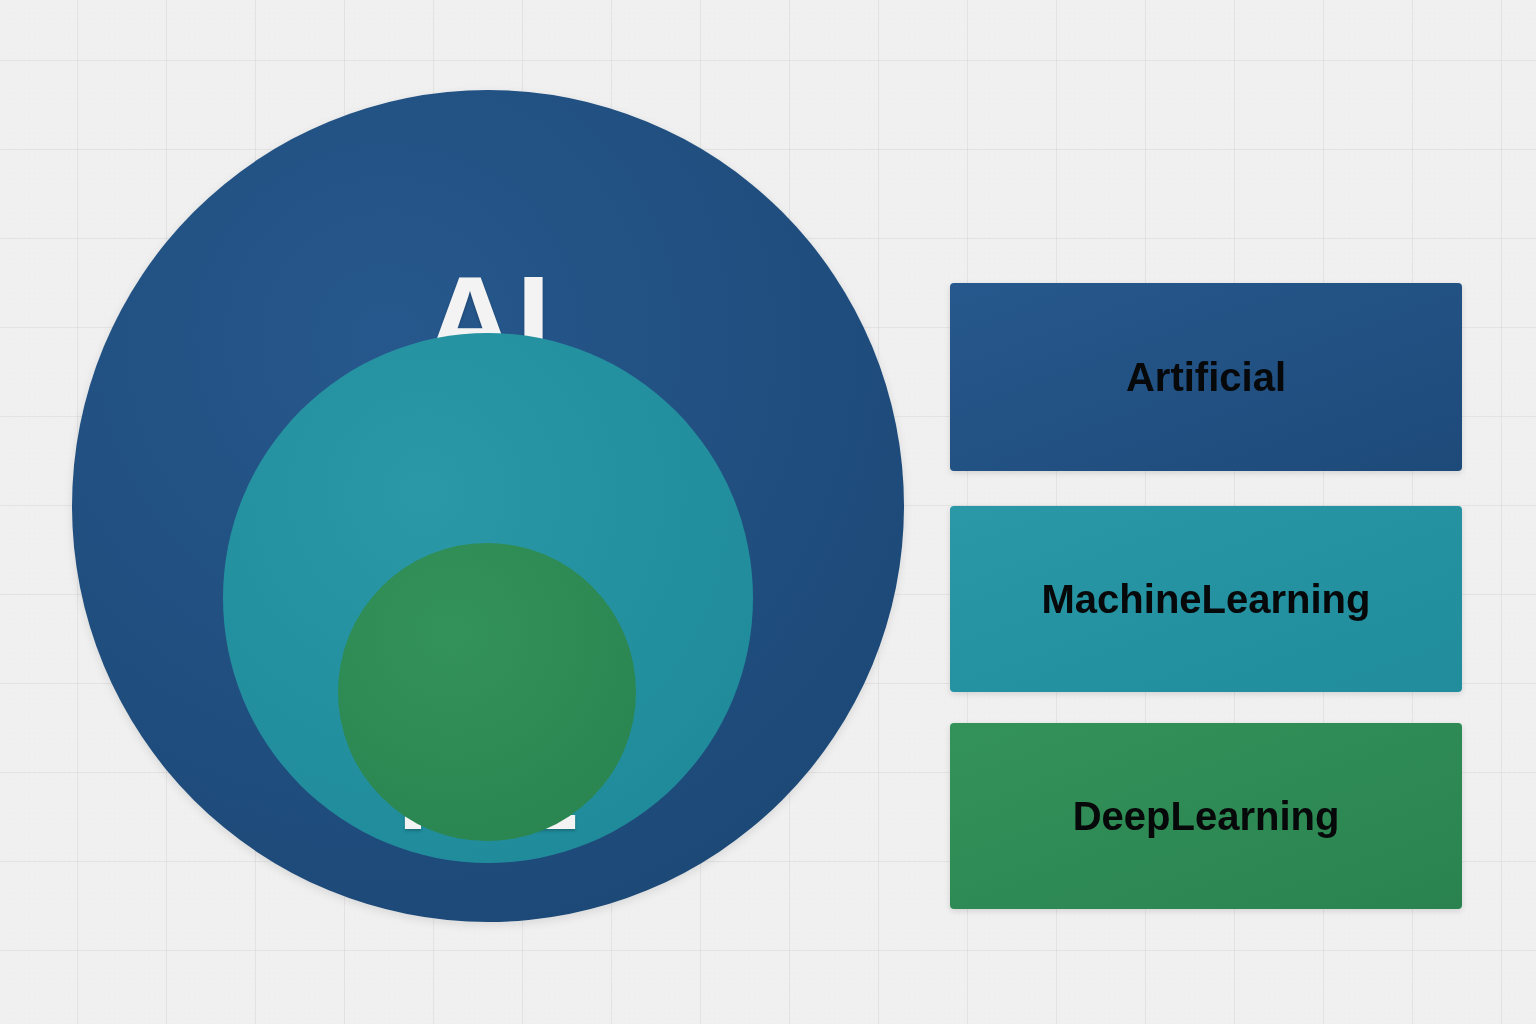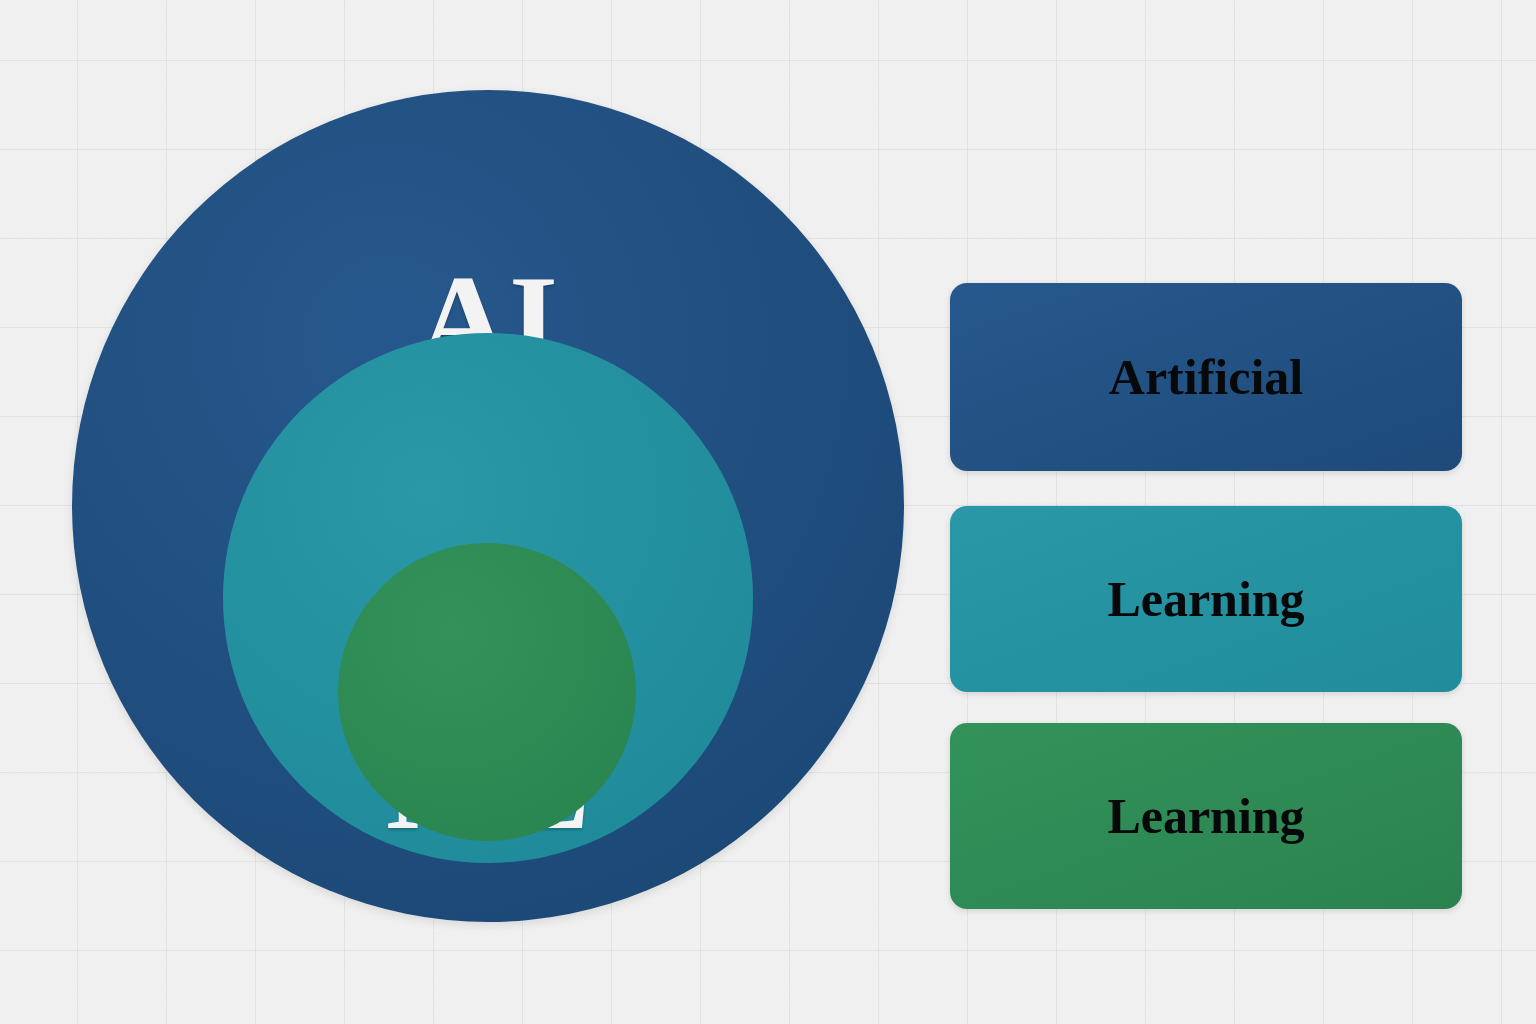--- a/index.html
+++ b/index.html
@@ -12,21 +12,21 @@
     position: relative;
     width: 1536px;
     height: 1024px;
     overflow: hidden;
     background-color: #eff0ef;
     background-image:
       linear-gradient(to right, rgba(0,0,0,0.055) 1.2px, transparent 1.2px),
       linear-gradient(to bottom, rgba(0,0,0,0.055) 1.2px, transparent 1.2px);
     background-size: 89px 89px;
     background-position: -12px -29px;
-    font-family: Liberation Serif, serif;
+    font-family: Liberation Sans, sans-serif;
   }
   
   #grain {
     position: absolute;
     inset: 0;
     pointer-events: none;
     opacity: 0.55;
     background-image:
       radial-gradient(rgba(255,255,255,0.55) 0.5px, transparent 0.6px),
       radial-gradient(rgba(0,0,0,0.025) 0.5px, transparent 0.6px);
@@ -87,24 +87,24 @@
   #label-ml { top: 390px;  font-size: 126px; }
 
   
   #legend {
     position: absolute;
     left: 950px;
     top: 283px;
     width: 512px;
   }
   .legend-box {
-    border-radius: 17px;
+    border-radius: 4px;
     color: #060809;
     font-weight: 700;
-    font-size: 50px;
+    font-size: 40px;
     line-height: 1.12;
     text-align: center;
     display: flex;
     flex-direction: row;
     align-items: center;
     justify-content: center;
     box-shadow: 0 2px 6px rgba(0,0,0,0.13);
     user-select: none;
   }
   #legend-box-ai {
@@ -146,22 +146,24 @@
 
   </div>
 
   <div id="legend">
 
     <div class="legend-box" id="legend-box-ai">
       <span class="legend-line">Artificial</span>
     </div>
 
     <div class="legend-box" id="legend-box-ml">
+      <span class="legend-line">Machine</span>
       <span class="legend-line">Learning</span>
     </div>
 
     <div class="legend-box" id="legend-box-dl">
+      <span class="legend-line">Deep</span>
       <span class="legend-line">Learning</span>
     </div>
 
   </div>
 
 </div>
 
 </body></html>

